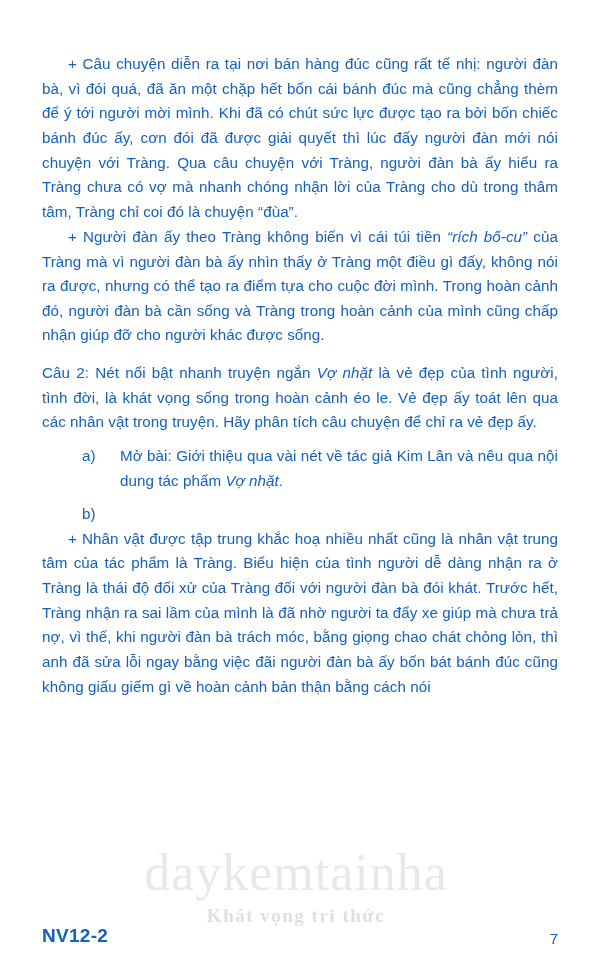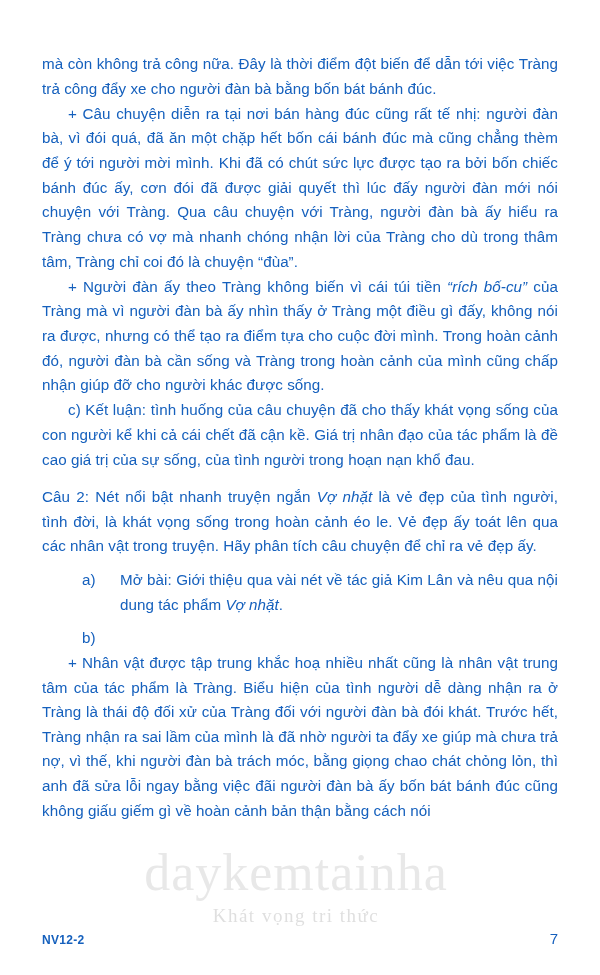--- a/index.html
+++ b/index.html
@@ -36,20 +36,21 @@
     color: rgba(150,150,150,0.22);
     letter-spacing: 1px;
     line-height: 1;
   }
   .wm-sub {
     font-family: "Liberation Serif", serif;
     font-size: 19px;
     color: rgba(150,150,150,0.30);
     letter-spacing: 1.5px;
     margin-top: 6px;
+    font-weight: bold;
   }
   .body-text {
     position: relative;
     z-index: 10;
     font-size: 15.2px;
     line-height: 1.62;
     text-align: justify;
     color: #1560bd;
     letter-spacing: 0.05px;
   }
@@ -91,48 +92,46 @@
     position: absolute;
     left: 42px;
     right: 42px;
     bottom: 28px;
     display: flex;
     justify-content: space-between;
     align-items: flex-end;
     z-index: 10;
   }
   .footer-left {
-    font-size: 12px;
+    font-size: 19px;
     font-weight: bold;
     color: #1560bd;
     letter-spacing: 0.3px;
   }
   .footer-right {
     font-size: 15px;
     color: #1560bd;
   }
 </style>
 </head>
 <body>
 
 <div class="watermark">
   <div class="wm-main">daykemtainha</div>
   <div class="wm-sub">Khát vọng tri thức</div>
 </div>
 
 <div class="page">
   <div class="body-text">
 
-    <p class="">mà còn không trả công nữa. Đây là thời điểm đột biến để dẫn tới việc Tràng trả công đẩy xe cho người đàn bà bằng bốn bát bánh đúc.</p>
 
     <p class="indent gap-sm">+ Câu chuyện diễn ra tại nơi bán hàng đúc cũng rất tế nhị: người đàn bà, vì đói quá, đã ăn một chặp hết bốn cái bánh đúc mà cũng chẳng thèm để ý tới người mời mình. Khi đã có chút sức lực được tạo ra bởi bốn chiếc bánh đúc ấy, cơn đói đã được giải quyết thì lúc đấy người đàn mới nói chuyện với Tràng. Qua câu chuyện với Tràng, người đàn bà ấy hiểu ra Tràng chưa có vợ mà nhanh chóng nhận lời của Tràng cho dù trong thâm tâm, Tràng chỉ coi đó là chuyện “đùa”.</p>
 
     <p class="indent gap-sm"><span>+ Người đàn ấy theo Tràng không biến vì cái túi tiền </span><em>“rích bố-cu”</em><span> của Tràng mà vì người đàn bà ấy nhìn thấy ở Tràng một điều gì đấy, không nói ra được, nhưng có thể tạo ra điểm tựa cho cuộc đời mình. Trong hoàn cảnh đó, người đàn bà cần sống và Tràng trong hoàn cảnh của mình cũng chấp nhận giúp đỡ cho người khác được sống.</span></p>
 
-    <p class="indent gap-sm">c) Kết luận: tình huống của câu chuyện đã cho thấy khát vọng sống của con người kể khi cả cái chết đã cận kề. Giá trị nhân đạo của tác phẩm là đề cao giá trị của sự sống, của tình người trong hoạn nạn khổ đau.</p>
 
     <p class="gap"><b>Câu 2:</b><span> Nét nổi bật nhanh truyện ngắn </span><em>Vợ nhặt</em><span> là vẻ đẹp của tình người, tình đời, là khát vọng sống trong hoàn cảnh éo le. Vẻ đẹp ấy toát lên qua các nhân vật trong truyện. Hãy phân tích câu chuyện để chỉ ra vẻ đẹp ấy.</span></p>
 
 
     <div class="list-item">
       <div class="list-marker">a)</div>
       <div class="list-body"><span>Mở bài: Giới thiệu qua vài nét về tác giả Kim Lân và nêu qua nội dung tác phẩm </span><em>Vợ nhặt</em><span>.</span></div>
     </div>
 
     <div class="list-item">

